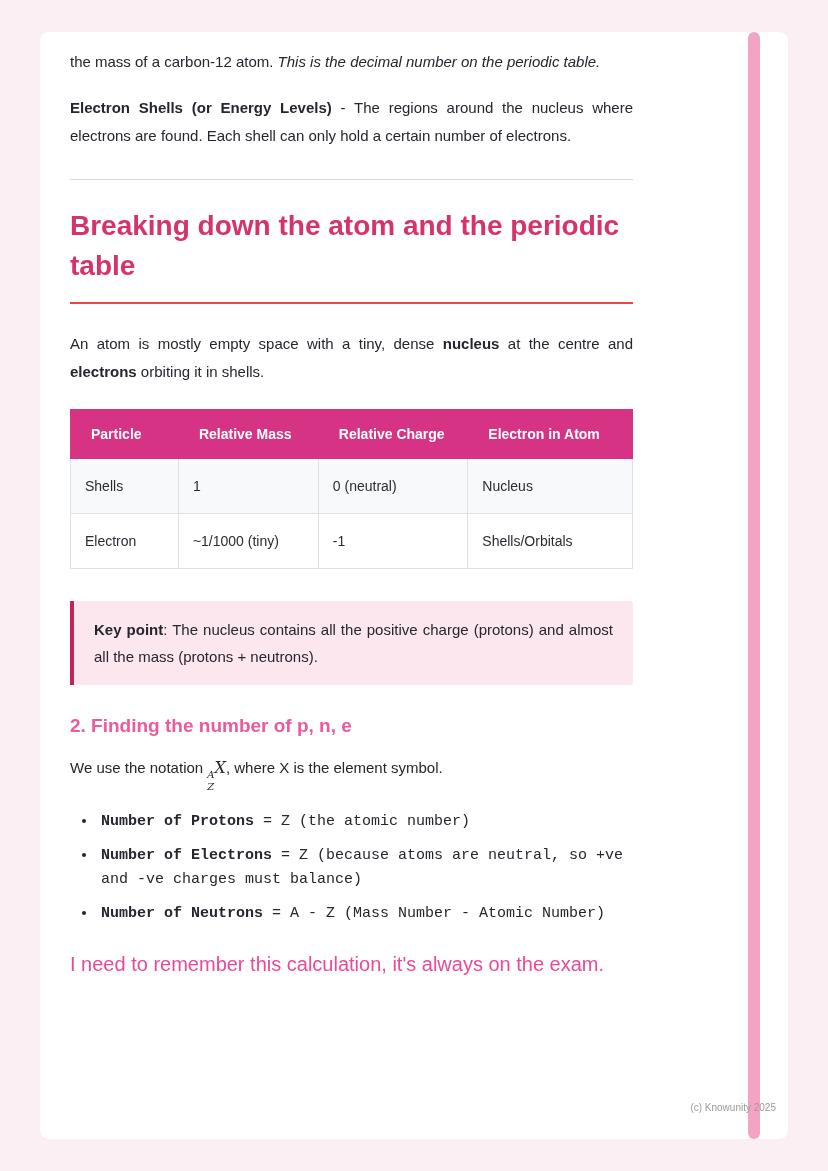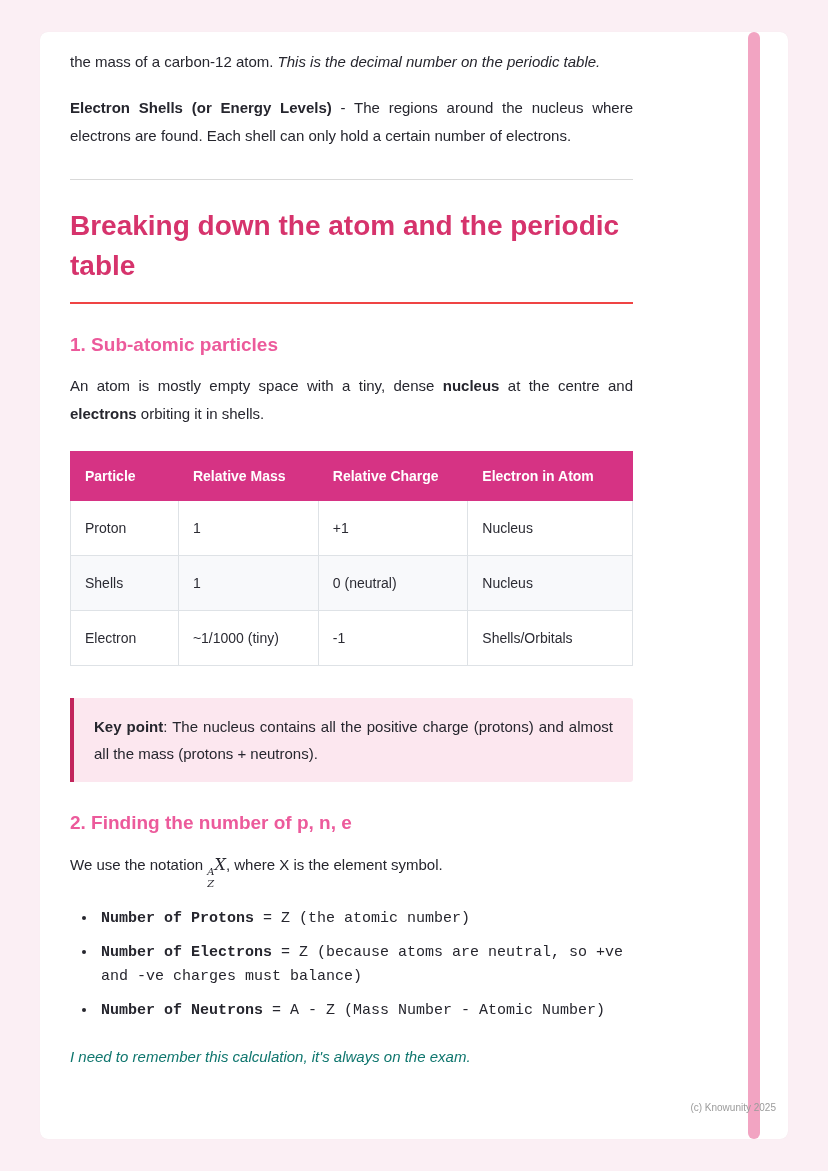--- a/index.html
+++ b/index.html
@@ -66,21 +66,21 @@
     border-collapse: collapse;
     width: 100%;
     margin: 24px 0 32px 0;
     font-size: 14px;
   }
   table.ptable th {
     background: #d63384;
     color: #ffffff;
     font-weight: bold;
     text-align: left;
-    padding: 16px 14px;
+    padding: 16px 20px;
     border: 1px solid #d63384;
   }
   table.ptable td {
     padding: 19px 14px;
     border: 1px solid #dee2e6;
     color: #2b2b33;
   }
   table.ptable tr.alt td { background: #f8f9fb; }
   .col-0 { width: 19.2%; }
   .col-1 { width: 24.9%; }
@@ -115,25 +115,24 @@
     padding-left: 27px;
     font-size: 15px;
     font-family: Liberation Mono, monospace;
   }
   ul.bullet-list li {
     margin: 10px 0;
     line-height: 1.6;
     padding-left: 4px;
   }
   p.note {
-    font-style: italic;
-    font-size: 15px;
+    font-size: 20px;
     line-height: 1.6;
     margin: 22px 0 0 0;
-    color: #0f766e;
+    color: #ec4899;
   }
   .watermark {
     position: absolute;
     right: 12px;
     bottom: 26px;
     font-size: 10px;
     color: #9b9b9b;
     z-index: 2;
   }
 </style>
@@ -146,40 +145,33 @@
   <div class="content">
 
     <p class="para"><span>the mass of a carbon-12 atom. </span><em>This is the decimal number on the periodic table.</em></p>
 
     <p class="para"><strong>Electron Shells (or Energy Levels)</strong><span> - The regions around the nucleus where electrons are found. Each shell can only hold a certain number of electrons.</span></p>
 
     <hr class="divider">
 
     <h1 class="main-heading">Breaking down the atom and the periodic table</h1>
 
-    <h2 class="sub-heading">1. Sub-atomic particles</h2>
 
     <p class="para"><span>An atom is mostly empty space with a tiny, dense </span><strong>nucleus</strong><span> at the centre and </span><strong>electrons</strong><span> orbiting it in shells.</span></p>
 
     <table class="ptable">
       <thead>
         <tr>
           <th class="col-0">Particle</th>
           <th class="col-1">Relative Mass</th>
           <th class="col-2">Relative Charge</th>
           <th class="col-3">Electron in Atom</th>
         </tr>
       </thead>
       <tbody>
-        <tr>
-          <td>Proton</td>
-          <td>1</td>
-          <td>+1</td>
-          <td>Nucleus</td>
-        </tr>
         <tr class="alt">
           <td>Shells</td>
           <td>1</td>
           <td>0 (neutral)</td>
           <td>Nucleus</td>
         </tr>
         <tr>
           <td>Electron</td>
           <td>~1/1000 (tiny)</td>
           <td>-1</td>

